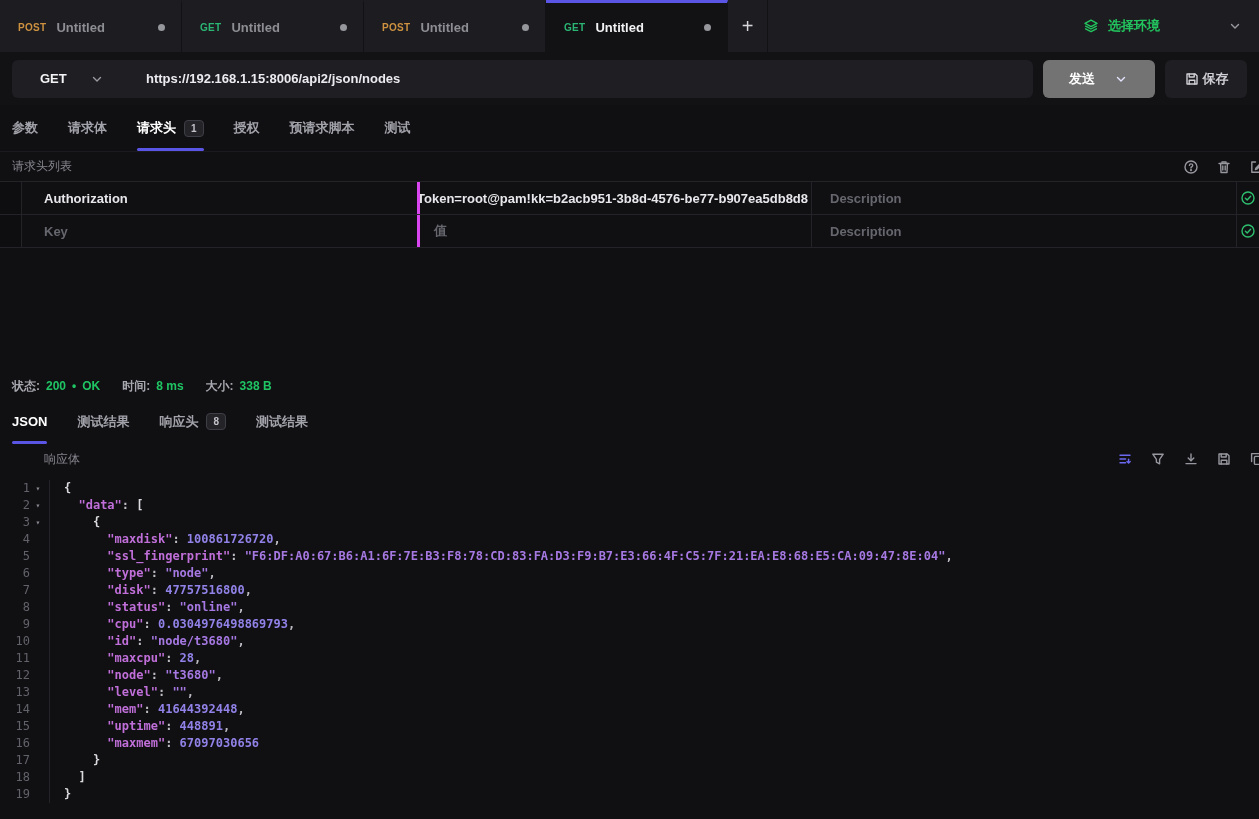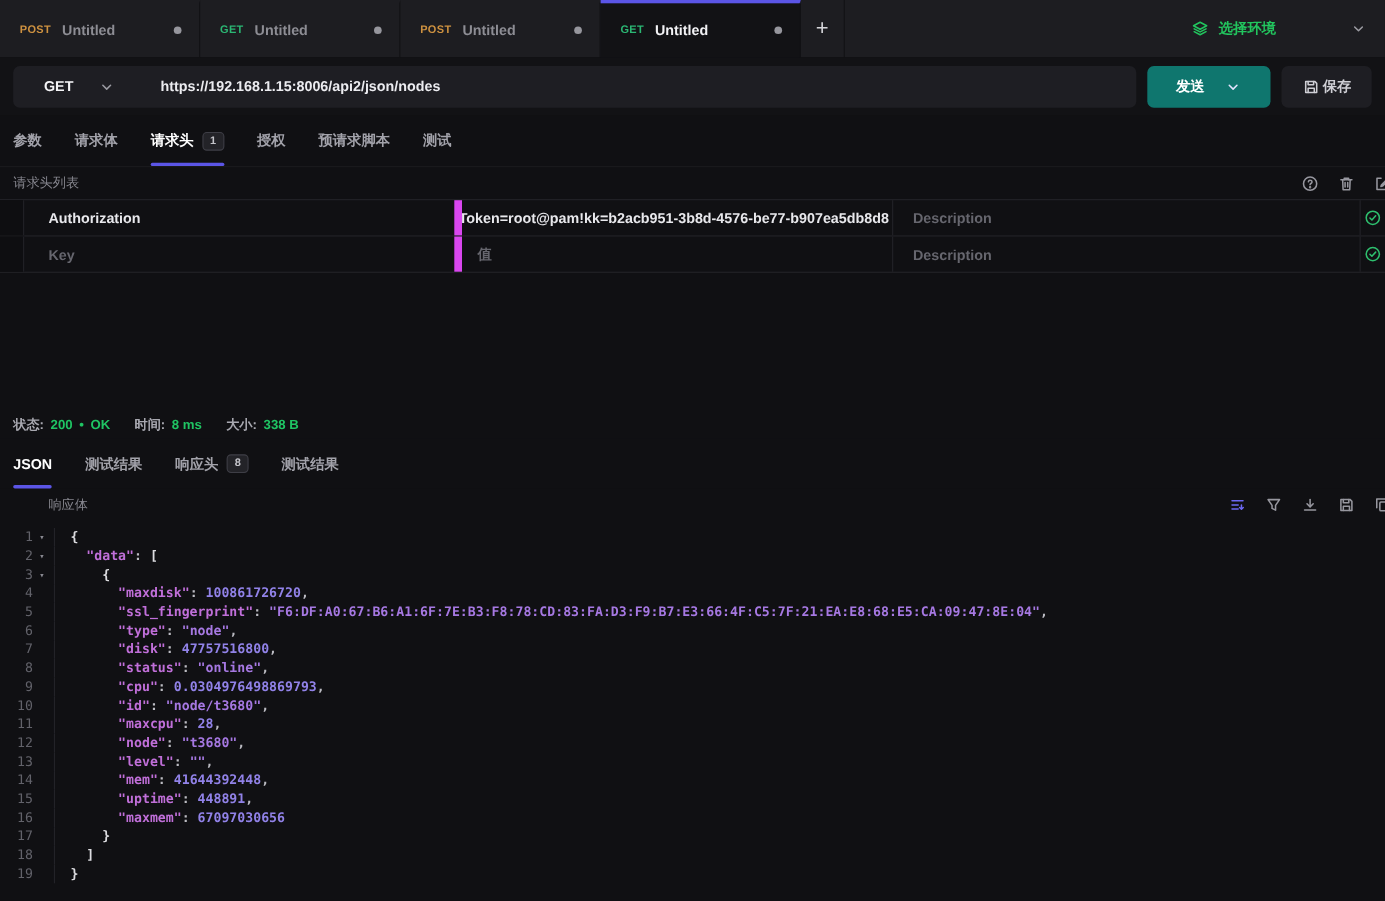--- a/index.html
+++ b/index.html
@@ -21,21 +21,21 @@
   .env { display:flex; align-items:center; gap:9px; color:#22c55e; font-size:13px; font-weight:600; padding-right:16px; cursor:pointer; }
   .env .chev { color:#9a9aa1; margin-left:58px; }
 
   
   .urlrow { height:53px; background:#121215; display:flex; align-items:center; padding:0 12px; gap:10px; }
   .urlbox { flex:1; height:38px; background:#1e1e23; border-radius:6px; display:flex; align-items:center; }
   .method { display:flex; align-items:center; padding-left:28px; width:116px; cursor:pointer; }
   .method .mlabel { color:#f4f4f6; font-size:13px; font-weight:bold; margin-right:22px; }
   .method .chev { color:#9a9aa1; }
   .urlinput { flex:1; background:transparent; border:none; outline:none; color:#ececf0; font-size:13px; font-weight:600; font-family:inherit; padding-left:18px; }
-  .sendbtn { width:112px; height:38px; border:none; border-radius:6px; background:#0f766e; color:#fff; font-size:13px; font-weight:bold; display:flex; align-items:center; justify-content:center; gap:18px; cursor:pointer; font-family:inherit; }
+  .sendbtn { width:112px; height:38px; border:none; border-radius:6px; background:#737373; color:#fff; font-size:13px; font-weight:bold; display:flex; align-items:center; justify-content:center; gap:18px; cursor:pointer; font-family:inherit; }
   .sendbtn .chev { color:#e4e4ff; }
   .savebtn { width:82px; height:38px; border:none; border-radius:6px; background:#1e1e23; color:#cfcfd5; font-size:13px; font-weight:600; display:flex; align-items:center; justify-content:center; gap:3px; cursor:pointer; font-family:inherit; }
 
   
   .tabstrip { display:flex; align-items:stretch; padding-left:12px; gap:30px; background:#101013; }
   .reqtabs { height:47px; border-bottom:1px solid #1b1b1f; }
   .resptabs { height:45px; }
   .stab { display:flex; align-items:center; gap:8px; font-size:13px; font-weight:600; color:#a2a2aa; cursor:pointer; position:relative; }
   .stab.active { color:#ffffff; font-weight:bold; }
   .stab.active::after { content:""; position:absolute; left:0; right:0; bottom:0; height:3px; background:#5b55e6; border-radius:2px; }
@@ -47,21 +47,21 @@
   .tools { position:absolute; right:-6px; top:0; height:100%; display:flex; align-items:center; gap:17px; color:#97979f; }
   .tools .ic { display:flex; cursor:pointer; }
   .ic.purple { color:#6c68f2; }
   .respbodyhead { height:30px;margin-left:32px; }
 
   
   .htable { border-top:1px solid #232328; }
   .hrow { display:grid; grid-template-columns:22px 398px 392px 425px 22px; height:33px; border-bottom:1px solid #232328; }
   .hcell { display:flex; align-items:center; overflow:hidden; font-size:13px; color:#e8e8ec; }
   .hcell.grip { background:#0e0e11; border-right:1px solid #232328; }
-  .hcell.key { padding-left:22px; font-weight:bold; border-right:7px solid #d946ef; }
+  .hcell.key { padding-left:22px; font-weight:bold; border-right:3px solid #d946ef; }
   .hcell.val { padding-left:14px; font-weight:bold; border-right:1px solid #232328; white-space:nowrap; }
   .hcell.val .clipped { margin-left:-17px; white-space:nowrap; }
   .hcell.desc { padding-left:18px; border-right:1px solid #232328; }
   .hcell.chk { justify-content:center; color:#2ebf6e; }
   .ph { color:#66666e; font-weight:600; }
 
   .spacer { height:125px; }
 
   
   .statusbar { height:26px; display:flex; align-items:center; padding-left:12px; font-size:12px; font-weight:bold; }

